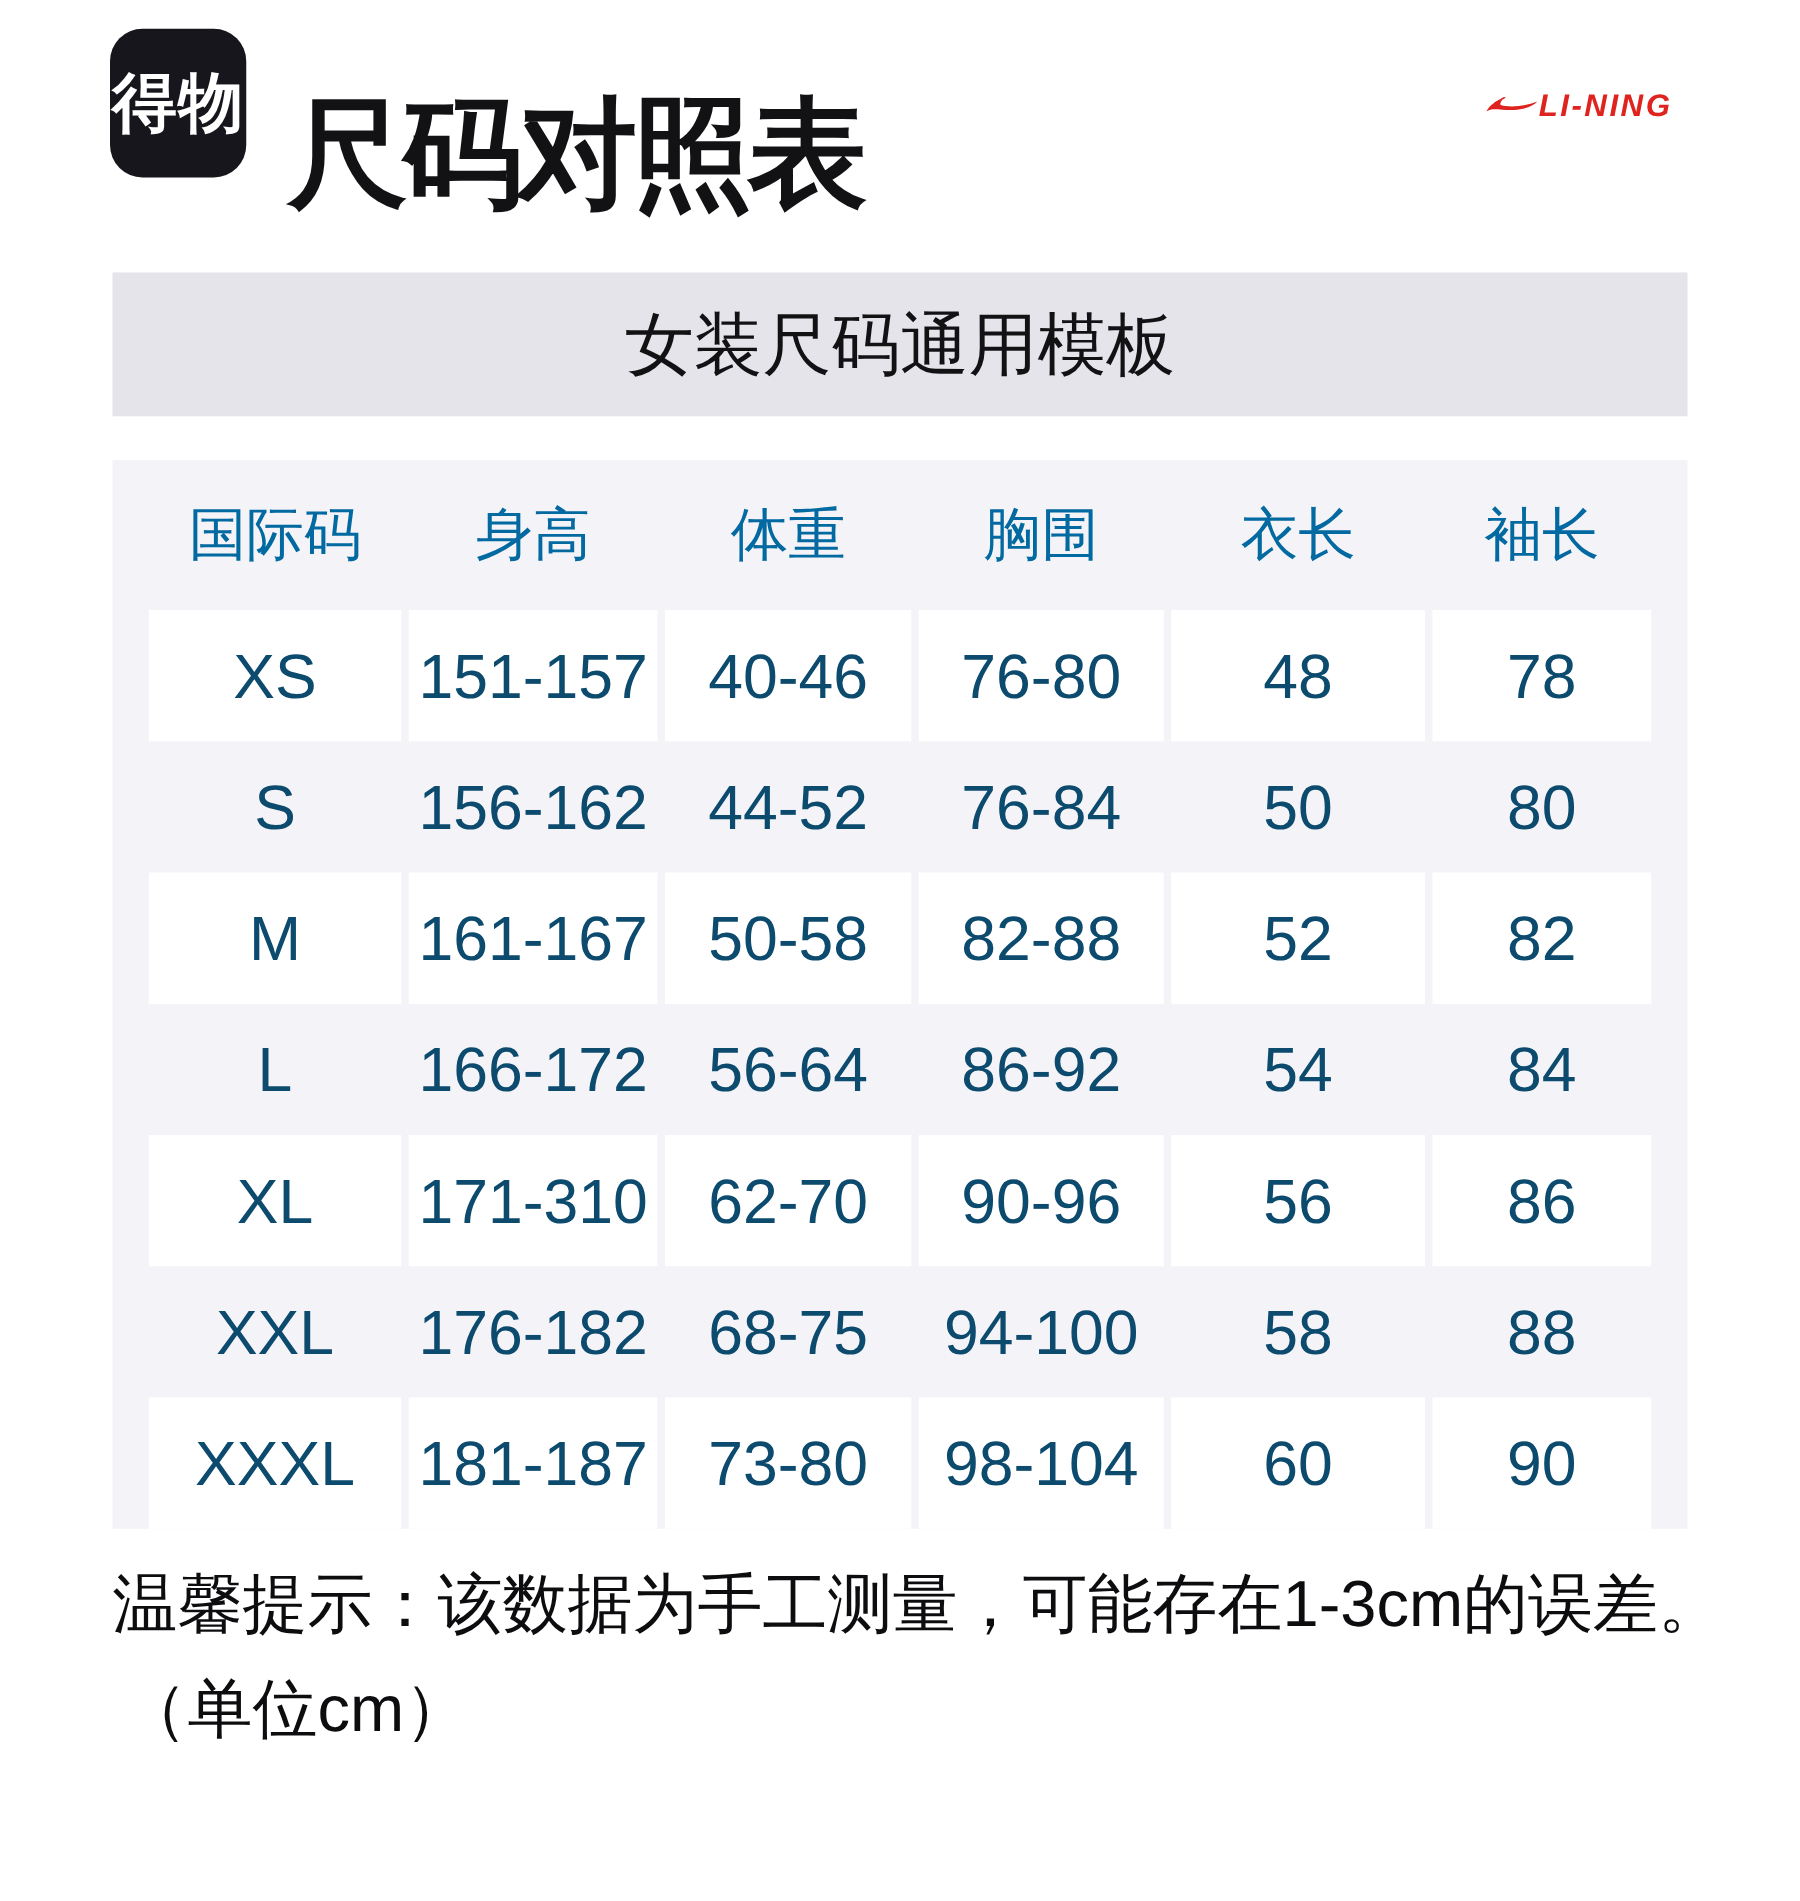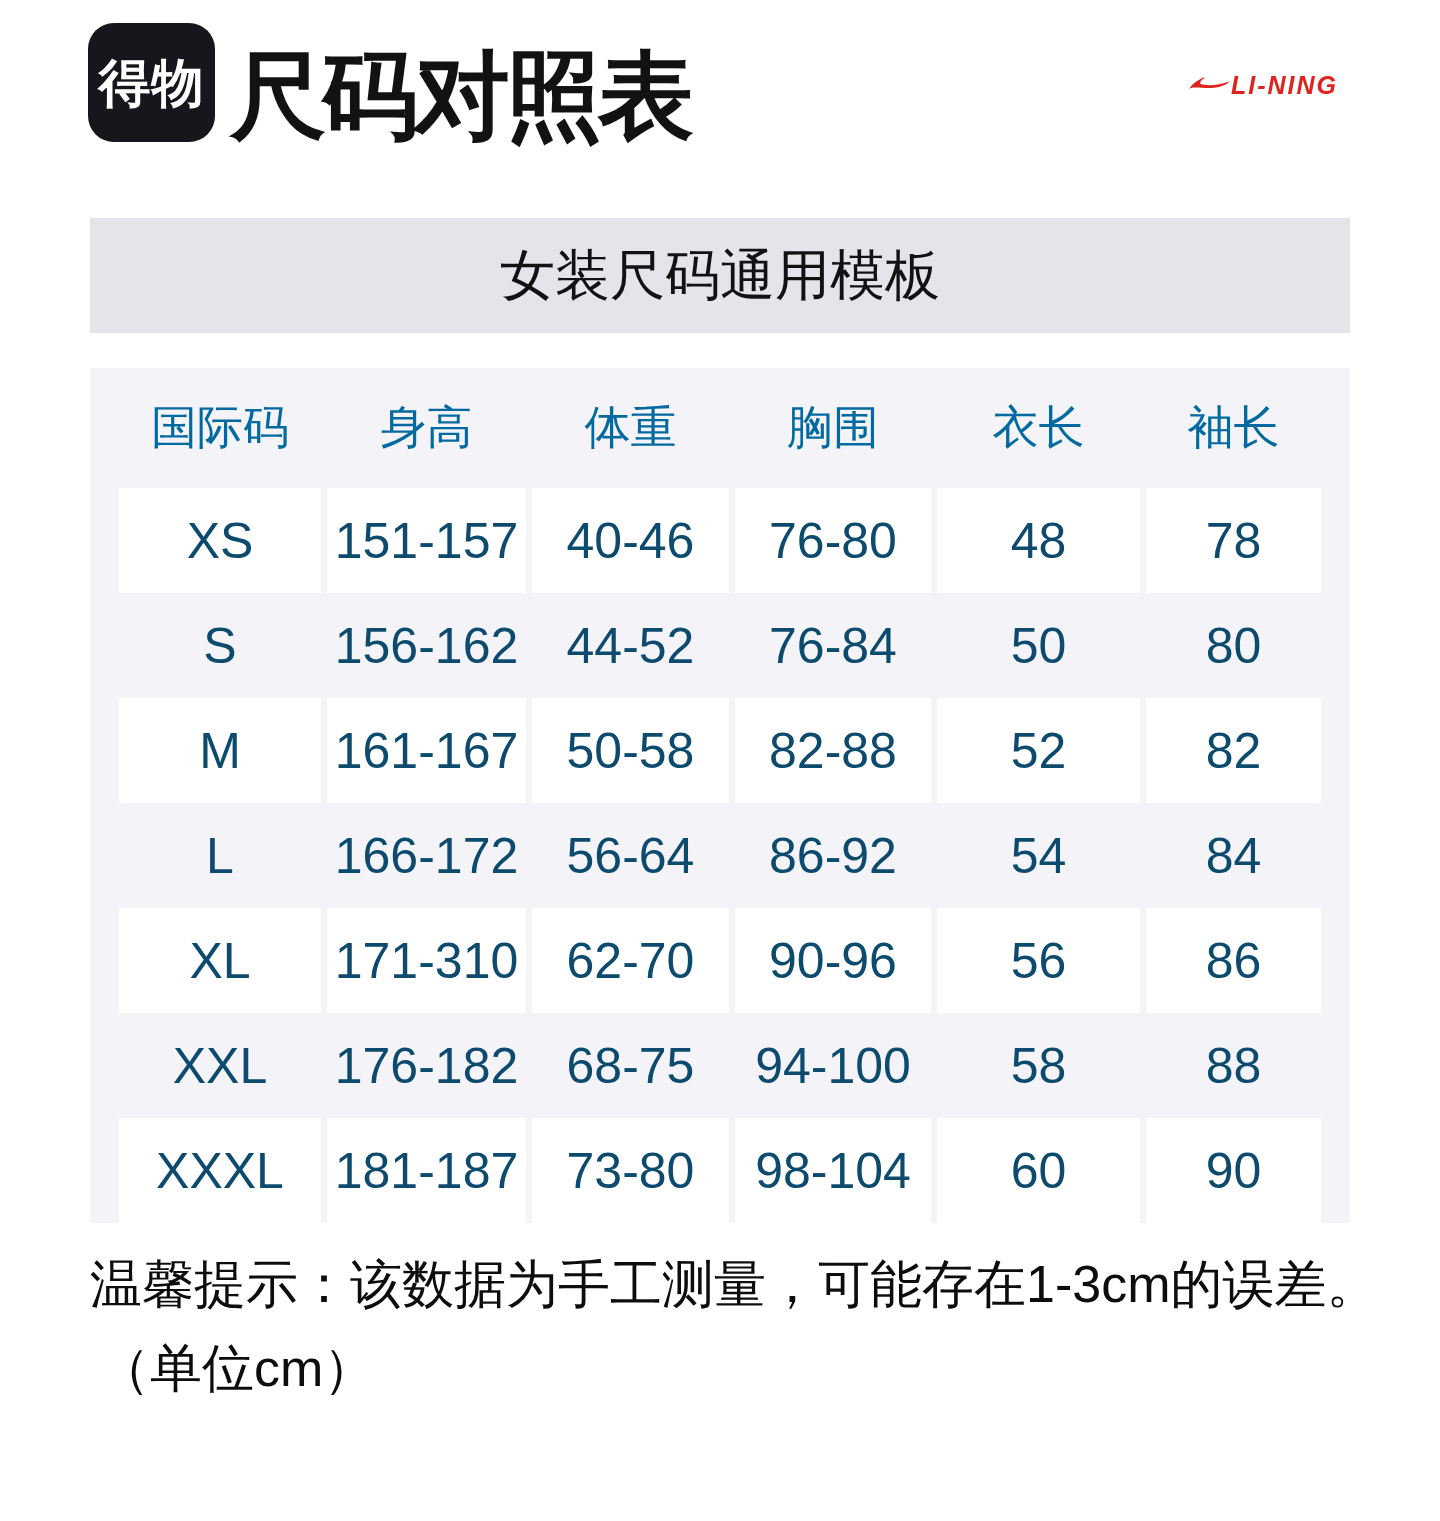--- a/index.html
+++ b/index.html
@@ -2,29 +2,29 @@
 <html><head>
 <meta charset="utf-8">
 <style>
   html,body{margin:0;padding:0;background:#fff;}
   .page{
     position:relative;width:1440px;height:1521px;background:#ffffff;overflow:hidden;
     font-family:"Liberation Sans","DejaVu Sans",sans-serif;color:#111114;
   }
   
   .dewu-logo{
-    position:absolute;left:88px;top:23px;width:127px;height:119px;
+    position:absolute;left:88px;top:23px;width:109px;height:119px;
     background:#16161c;border-radius:26px;
     display:flex;align-items:center;justify-content:center;
   }
   .dewu-logo span{
     color:#ffffff;font-size:52px;font-weight:700;letter-spacing:1px;line-height:1;
   }
   .page-title{
-    position:absolute;left:230px;top:44px;margin:0;
+    position:absolute;left:230px;top:72px;margin:0;
     font-size:96px;line-height:1.08;font-weight:600;letter-spacing:-4px;color:#121215;
     white-space:nowrap;
   }
   .lining-logo{
     position:absolute;left:1188px;top:46px;width:150px;height:76px;
     display:flex;flex-direction:row;align-items:center;justify-content:flex-start;
   }
   .lining-logo svg{display:block;width:122px;height:40px;}
   .lining-wordmark{
     margin-top:3px;color:#df231e;font-size:25px;font-weight:700;font-style:italic;

